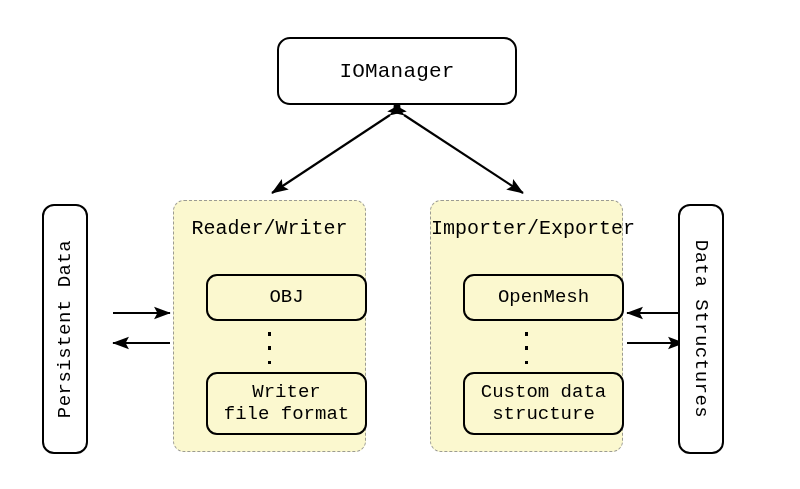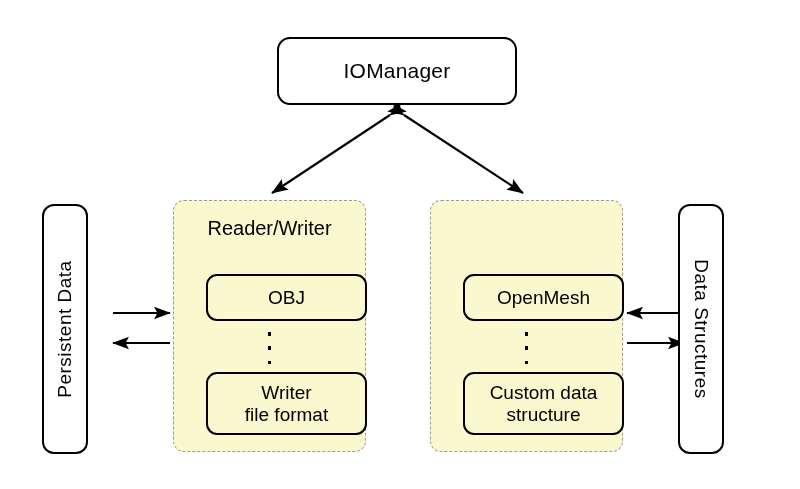--- a/index.html
+++ b/index.html
@@ -6,21 +6,21 @@
     margin: 0;
     padding: 0;
     background: #ffffff;
   }
   #canvas {
     position: relative;
     width: 800px;
     height: 489px;
     background: #ffffff;
     overflow: hidden;
-    font-family: Liberation Sans, sans-serif;
+    font-family: Liberation Mono, monospace;
     color: #000000;
   }
 
   
   .node-box {
     position: absolute;
     box-sizing: border-box;
     background: #ffffff;
     border: 2.5px solid #000000;
     border-radius: 12px;
@@ -213,20 +213,21 @@
 
     <div class="item-box item-bottom">
       <span>
         <span>Writer</span><br>
         <span>file format</span>
       </span>
     </div>
   </div>
 
   <div class="group-panel" id="panel-importer-exporter">
+    <div class="group-title">Importer/Exporter</div>
 
     <div class="item-box item-top">
       <span>OpenMesh</span>
     </div>
 
     <div class="vdots">
       <i></i>
       <i></i>
       <i></i>
     </div>

